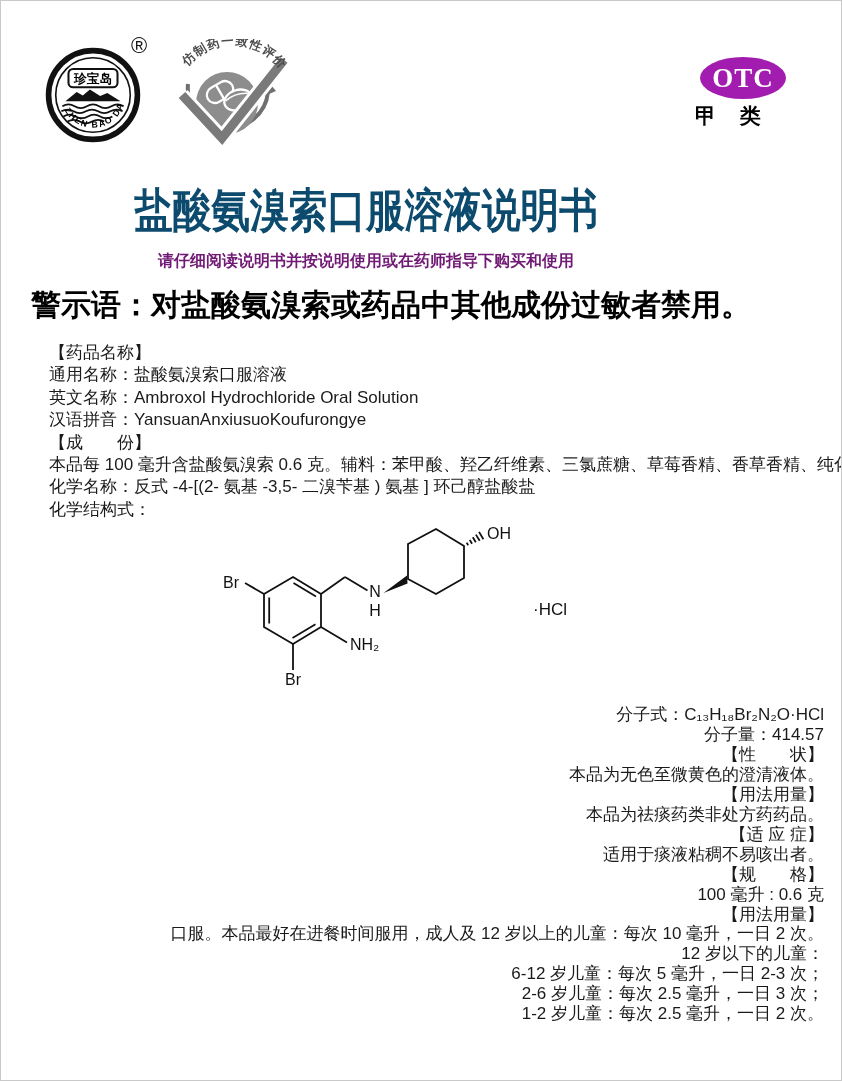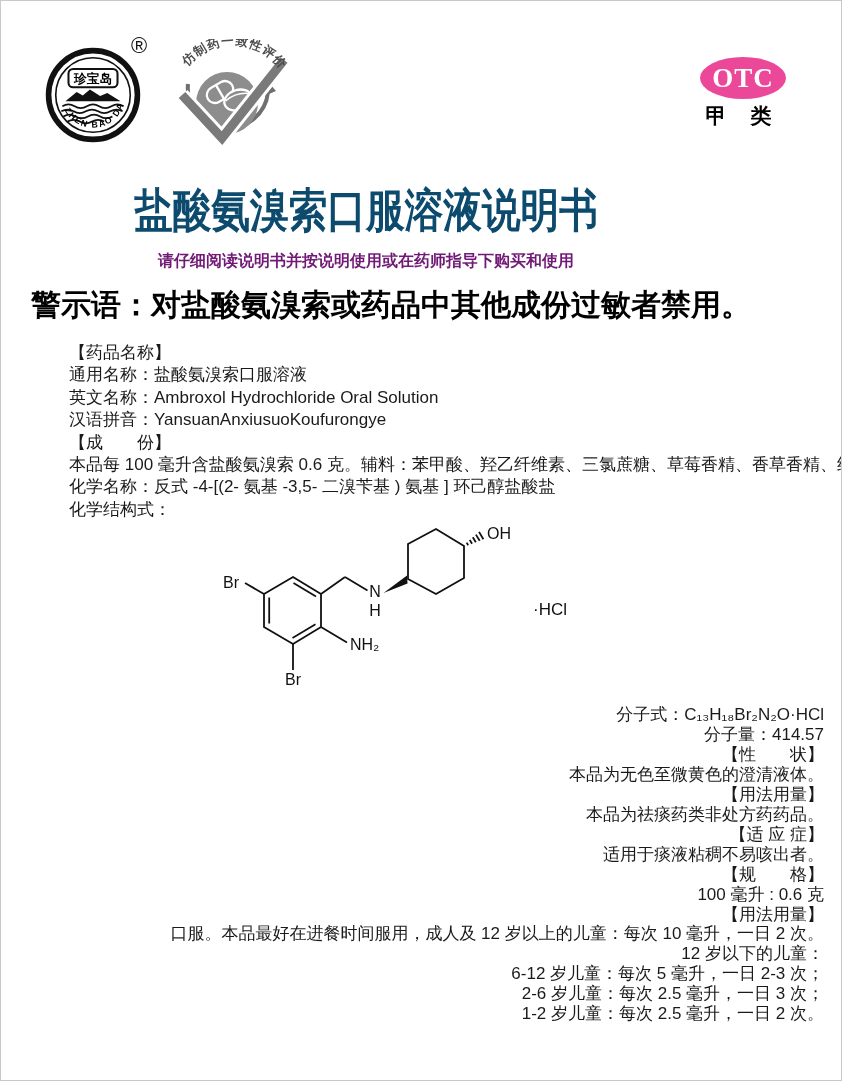--- a/index.html
+++ b/index.html
@@ -7,49 +7,49 @@
     position:relative; width:842px; height:1081px; background:#fff;
     border:1px solid #c9c9c9; box-sizing:border-box; overflow:hidden;
     font-family:"Liberation Sans", sans-serif; color:#1a1a1a;
   }
   
   .brand-logo{position:absolute; left:44px; top:46px; width:96px; height:96px;}
   .reg-mark{position:absolute; left:130px; top:32px; font-size:22px; color:#111; font-weight:400;}
   .badge{position:absolute; left:175px; top:38px; width:114px; height:112px;}
   .otc-ellipse{
     position:absolute; left:699px; top:56px; width:86px; height:42px;
-    background:#ec4899; border-radius:50%;
+    background:#a21caf; border-radius:50%;
     display:flex; align-items:center; justify-content:center;
   }
   .otc-ellipse span{
     font-family:"Liberation Serif", serif; font-weight:bold; font-size:27px;
     color:#ffffff; letter-spacing:1px;
   }
   .otc-class{
-    position:absolute; left:694px; top:101px; width:96px; text-align:center;
+    position:absolute; left:694px; top:101px; width:96px; 
     font-size:21px; font-weight:bold; letter-spacing:9px; color:#000;
     white-space:nowrap;
   }
   
   .masthead{position:absolute; left:30px; top:0; width:670px; text-align:center;}
   .doc-title{
     position:absolute; left:0; top:181px; width:100%;
     font-size:46px; font-weight:800; color:#0c4a6e; white-space:nowrap; line-height:56px;
   }
   .doc-title span{display:inline-block; transform:scaleX(.84); transform-origin:50% 50%;}
   .doc-sub{
     position:absolute; left:0; top:250px; width:100%;
     font-size:16px; font-weight:bold; color:#701a75; white-space:nowrap;
   }
   .doc-warning{
     position:absolute; left:0; top:284px; width:100%;
     font-size:30px; font-weight:bold; color:#000; white-space:nowrap;
   }
   
-  .body-a{position:absolute; left:68px; top:341px; width:760px;}
+  .body-a{position:absolute; left:48px; top:341px; width:760px;}
   .body-a .line{font-size:17px; line-height:22.4px; white-space:nowrap;}
   .body-b{position:absolute; left:63px; top:704px; width:760px;}
   .body-b .line{font-size:17px; line-height:19.95px; white-space:nowrap;text-align:right;}
   
   .structure{position:absolute; left:180px; top:512px; width:420px; height:195px;}
   .structure text{font-family:"Liberation Sans", sans-serif; fill:#111;}
   svg .logo-cjk{font-weight:bold;}
 </style>
 </head>
 <body>

